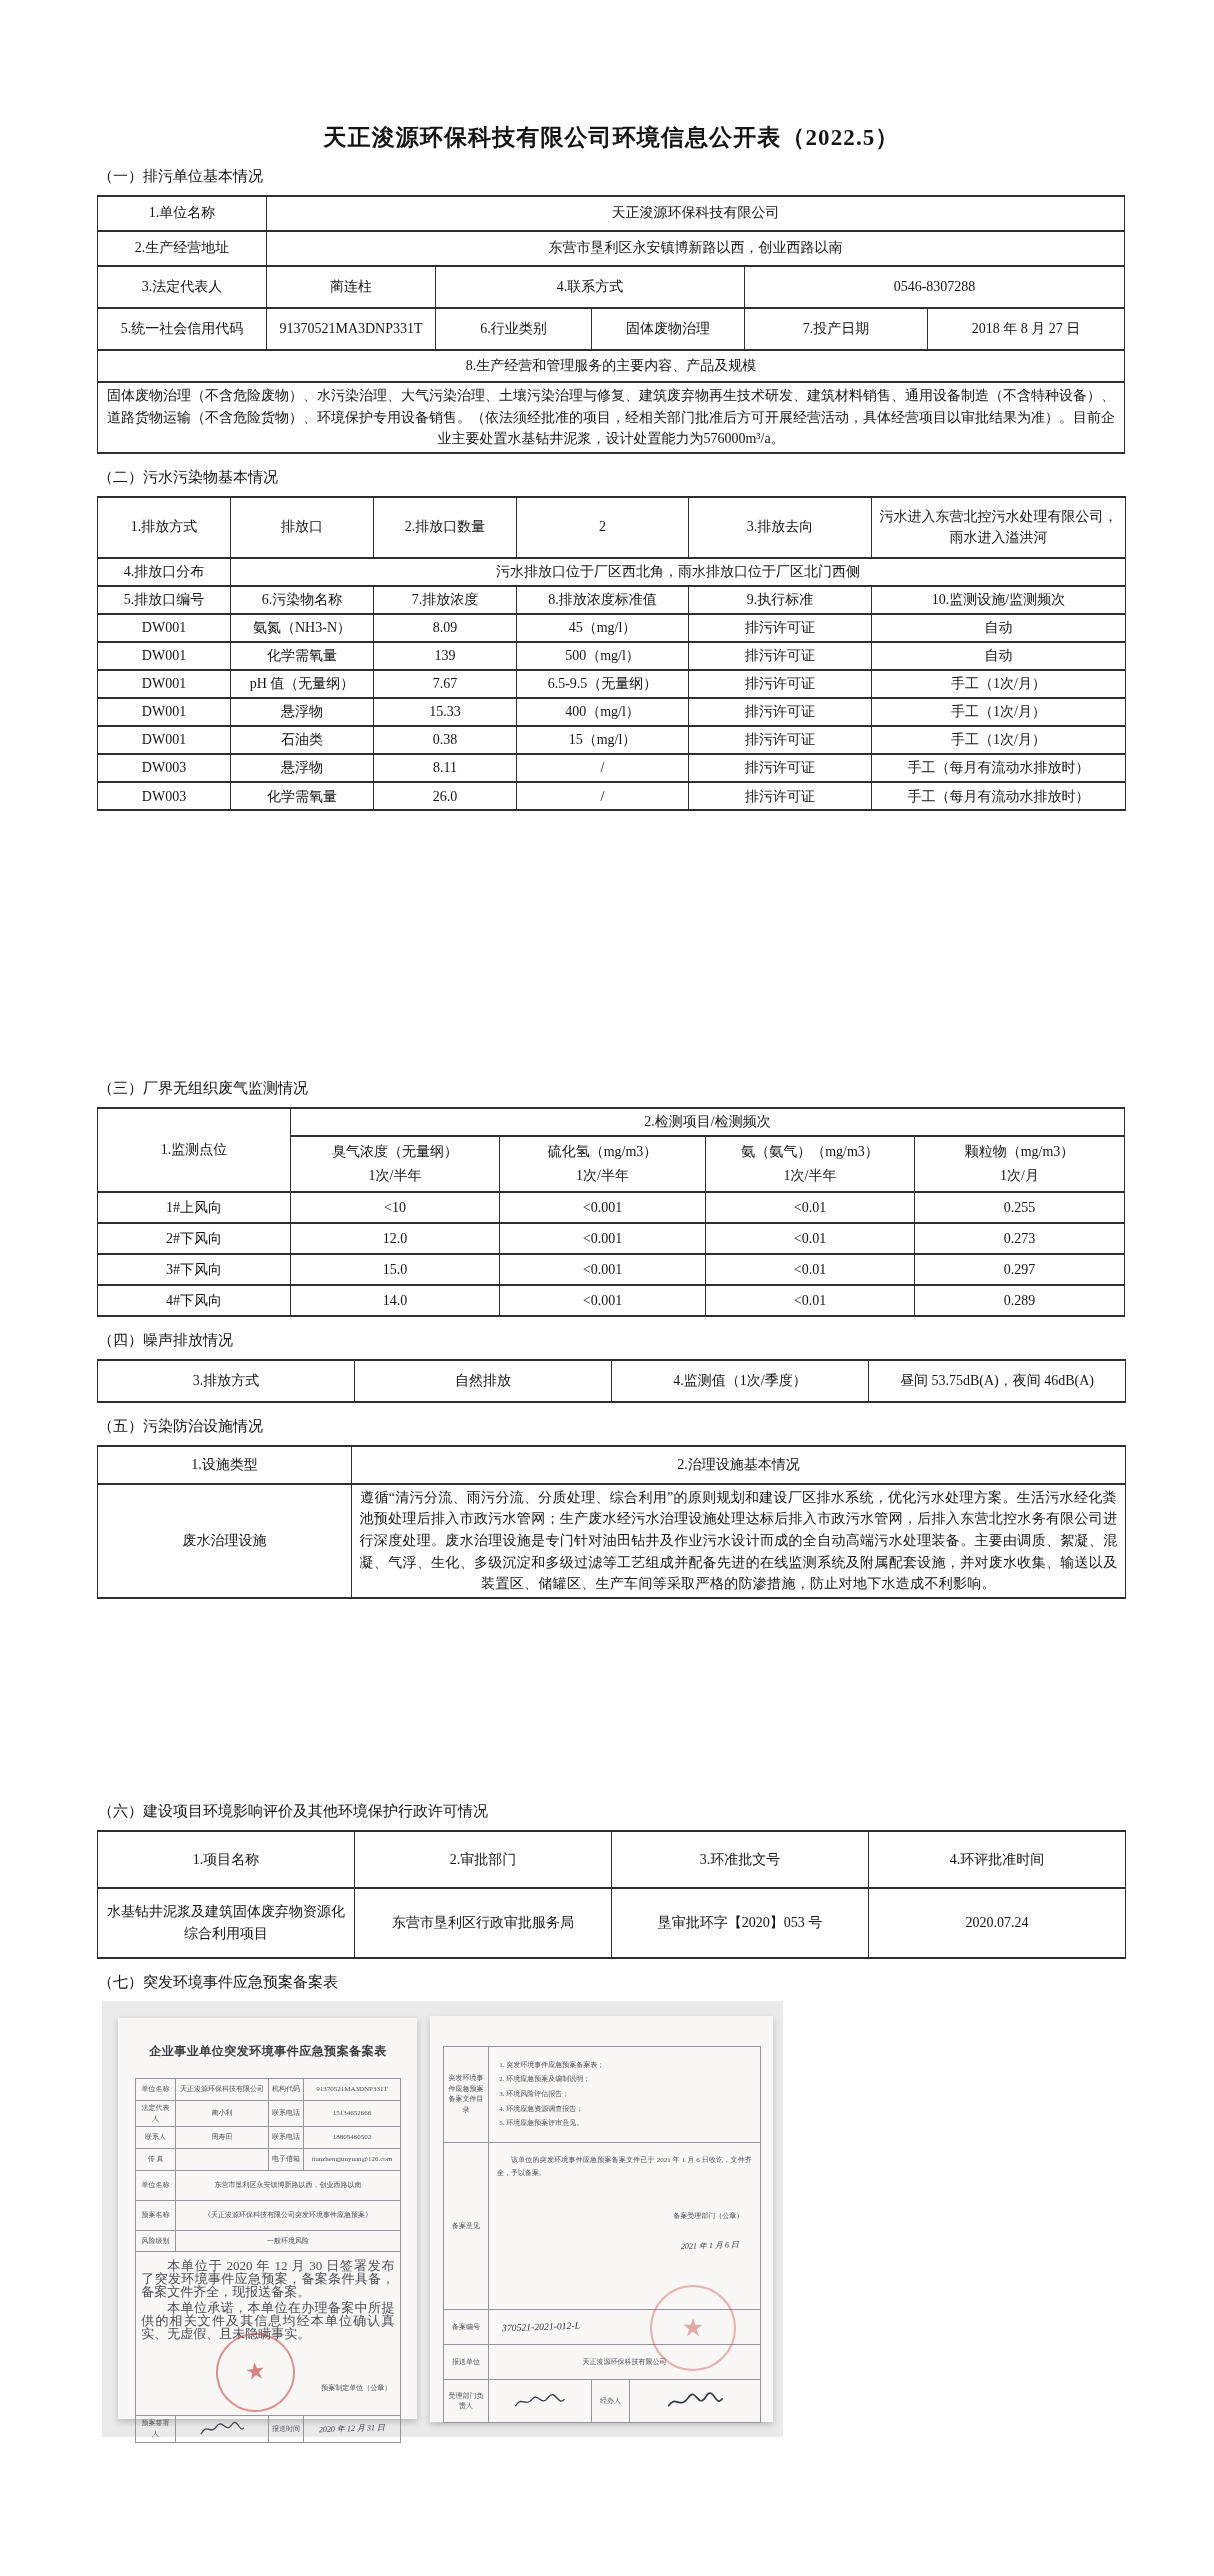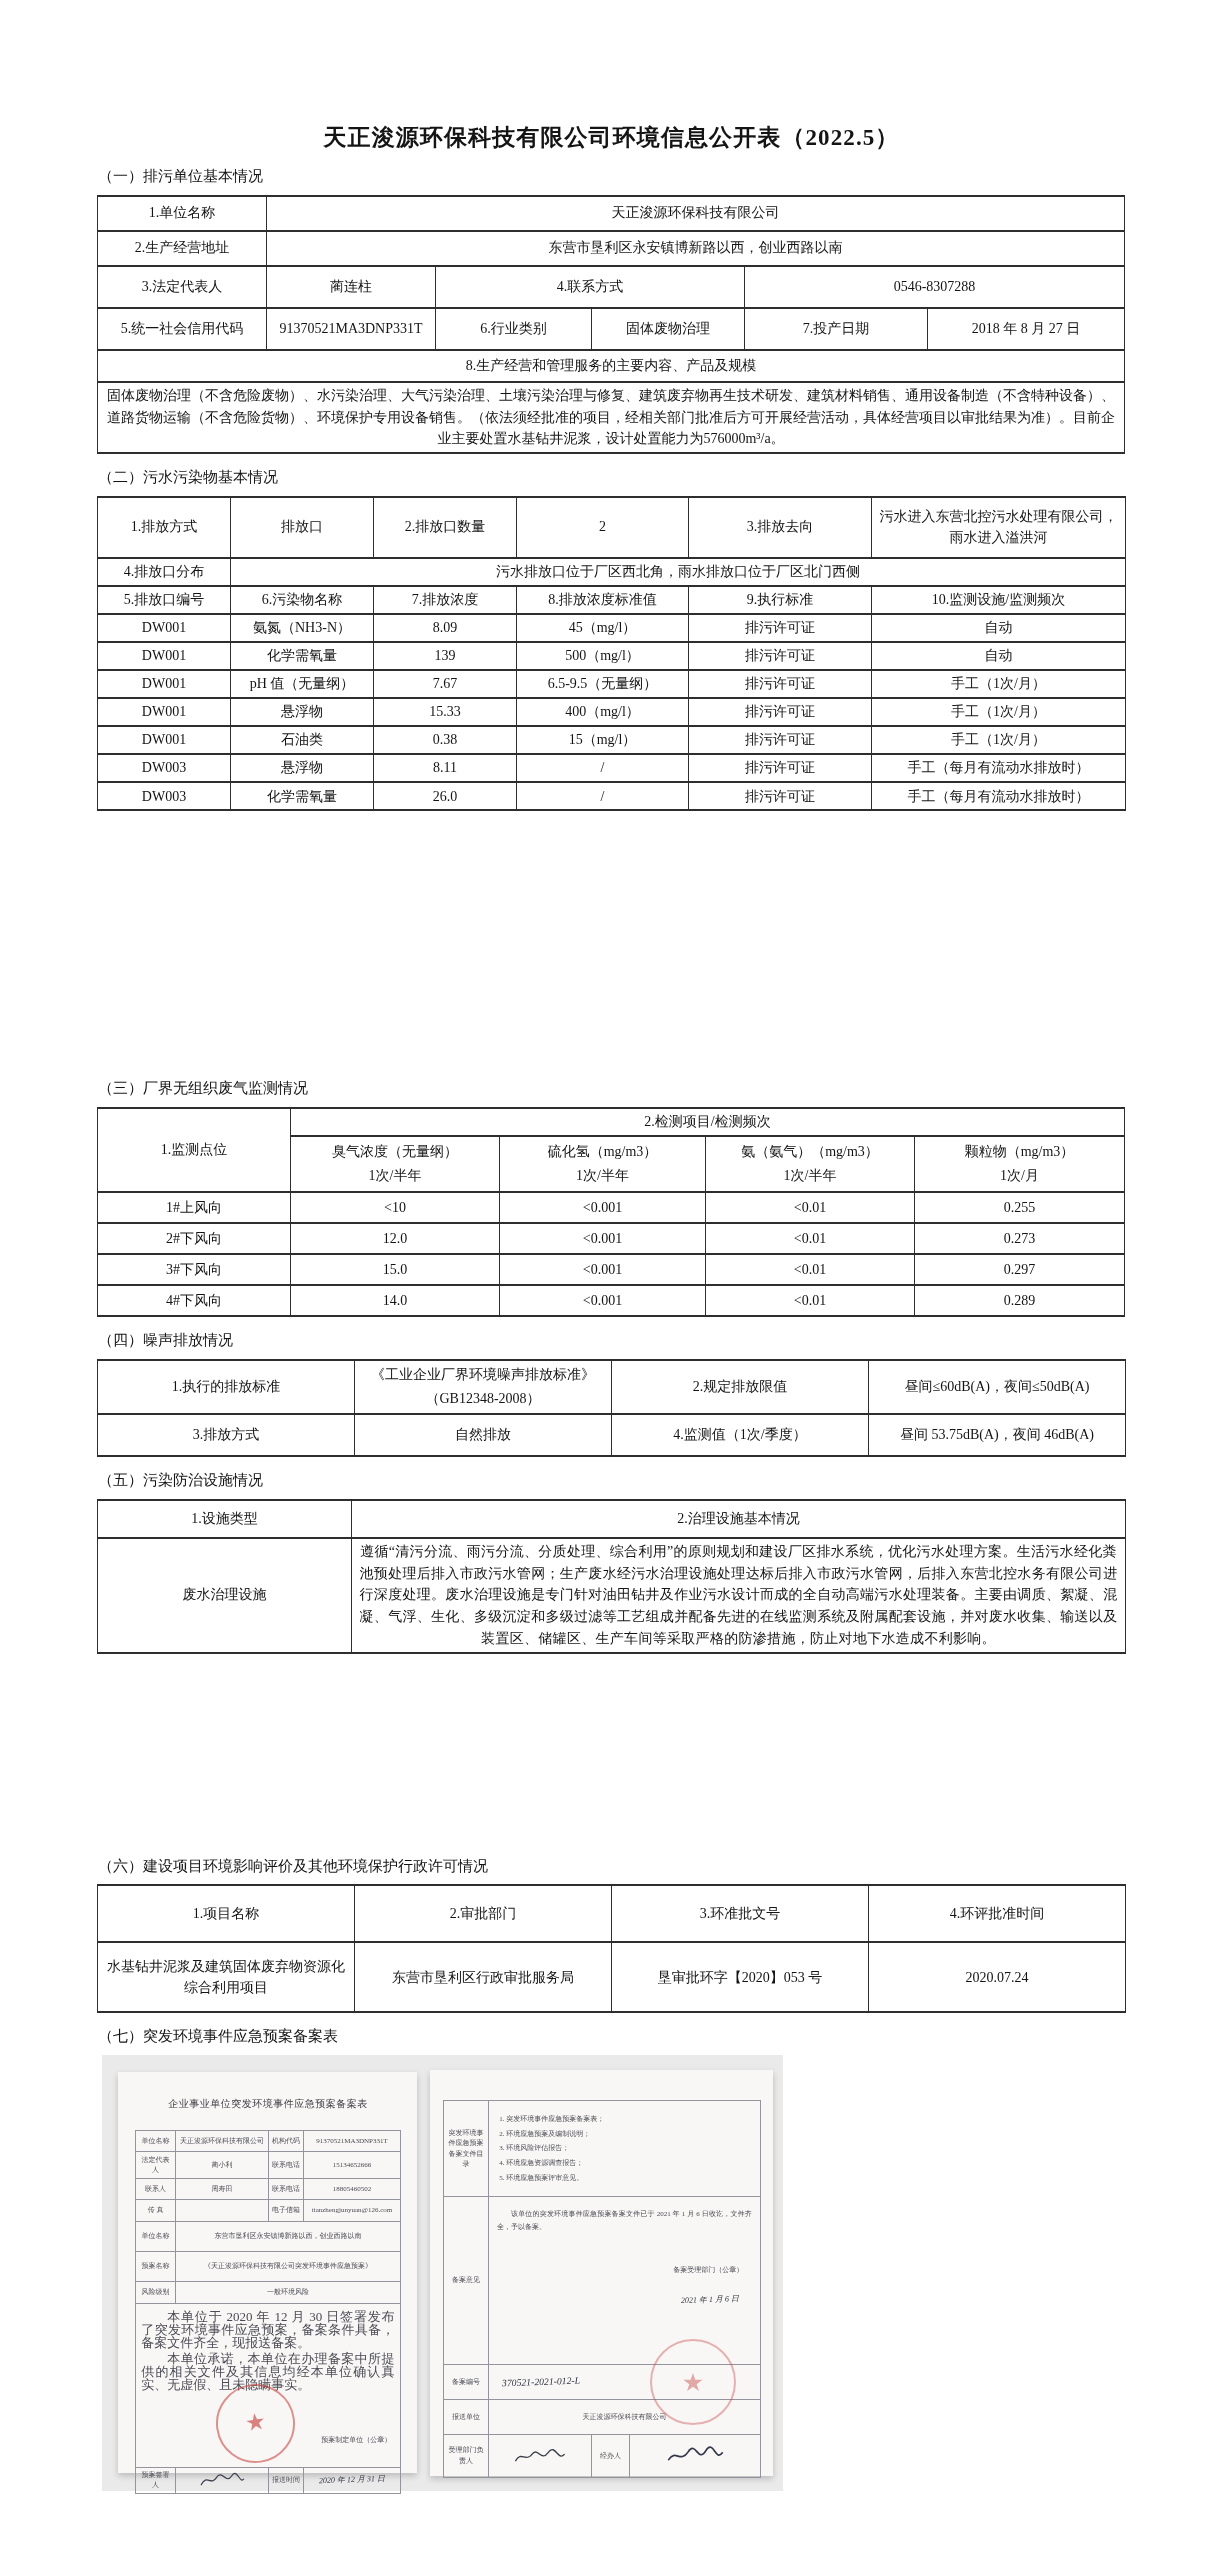--- a/index.html
+++ b/index.html
@@ -20,21 +20,21 @@
   tr.h58{height:31px;} tr.h96{height:52px;} tr.h70{height:38px;} tr.h72{height:57px;} tr.h130{height:70px;}
   .para{line-height:27px;font-size:15px;}
   .info-para{line-height:23px;font-size:14.6px;letter-spacing:0.3px;padding:7.6px 9.7px;}
   .twoline div{line-height:24px;}
   
   .scans{position:relative;margin-top:7.6px;margin-left:5.4px;width:681px;height:436px;background:#eaeaea;}
   .photo{position:absolute;background:#f8f7f5;box-shadow:0 2.7px 6.5px rgba(0,0,0,.20);
          font-family:"Liberation Serif","DejaVu Serif",serif;color:#4b4b55;}
   .photo1{left:16px;top:17.3px;width:299px;height:401px;}
   .photo2{left:328px;top:15px;width:343px;height:406px;}
-  .scan-title{margin-top:25px;text-align:center;font-size:10px;font-weight:normal;color:#3c3c44;letter-spacing:0.5px;}
+  .scan-title{margin-top:25px;text-align:center;font-size:12px;font-weight:bold;color:#3c3c44;letter-spacing:0.5px;}
   table.st{border-collapse:collapse;table-layout:fixed;margin:0 auto;}
   table.st td{border:0.5px solid #94949e;font-size:7px;color:#4b4b55;text-align:center;
               padding:2.2px 2.7px;line-height:1.5;word-break:break-all;}
   .st1{width:266px;margin-top:18.4px !important;border-radius:26px;}
   .st2{width:317px;margin-top:30px !important;}
   tr.sh40{height:21.6px;} tr.sh56{height:30px;}
   .stmt{font-size:13px;line-height:13px;text-align:justify;color:#4b4b55;padding:6.5px 5.4px 2.2px 5.4px;}
   .stmt p{margin:0 0 3.2px 0;text-indent:2em;}
   .seal-line{text-align:right;font-size:7px;padding:38px 8.7px 21.6px 0;color:#4b4b55;}
   .stamp{position:absolute;border-radius:50%;border:2.2px solid rgba(197,60,55,.55);}
@@ -259,29 +259,20 @@
 
   <div class="sech">（四）噪声排放情况</div>
   <table class="t">
     <colgroup>
           <col style="width:257px">
           <col style="width:257px">
           <col style="width:257px">
           <col style="width:257px">
         </colgroup>
     <tbody>
-          <tr class="h96">
-      <td>1.执行的排放标准</td>
-      <td class="twoline">
-        <div>《工业企业厂界环境噪声排放标准》</div>
-        <div>（GB12348-2008）</div>
-      </td>
-      <td>2.规定排放限值</td>
-      <td>昼间≤60dB(A)，夜间≤50dB(A)</td>
-    </tr>
     <tr class="h78">
       <td>3.排放方式</td>
       <td>自然排放</td>
       <td>4.监测值（1次/季度）</td>
       <td>昼间 53.75dB(A)，夜间 46dB(A)</td>
     </tr>
   </tbody>
       </table>
 
   <div class="sech">（五）污染防治设施情况</div>

